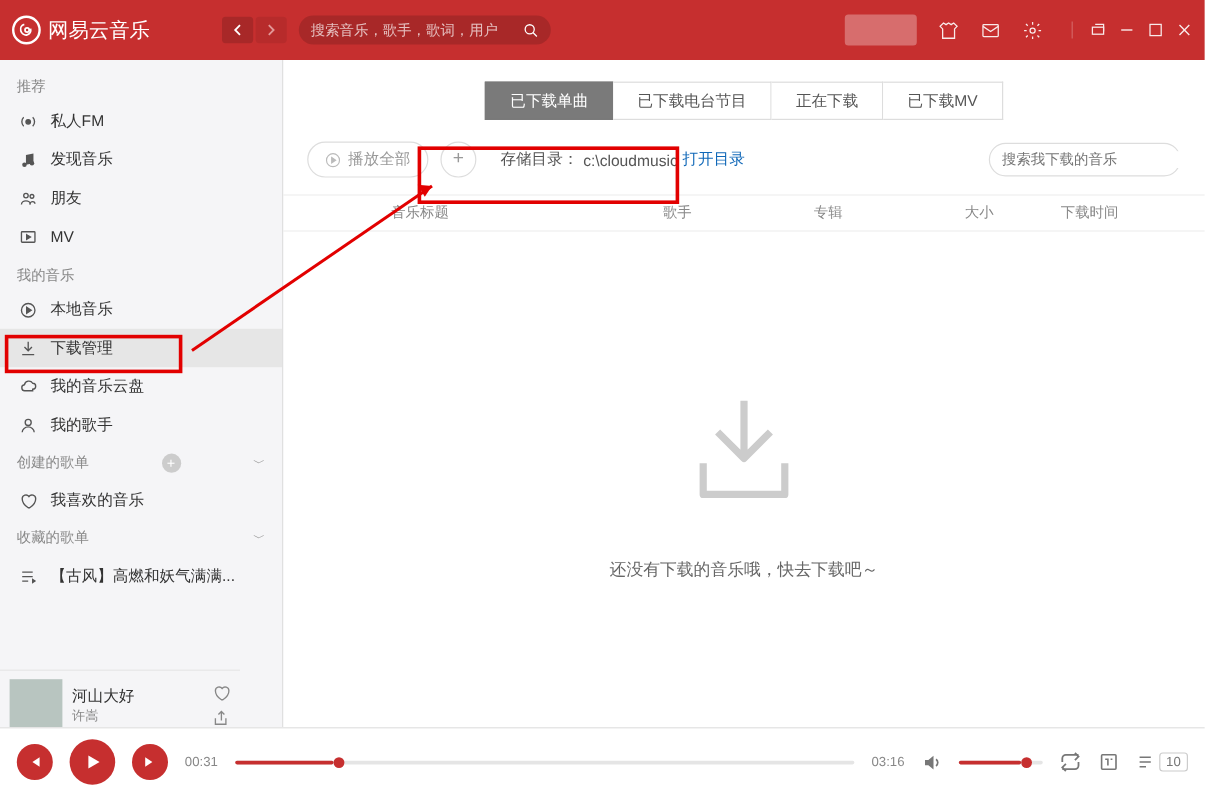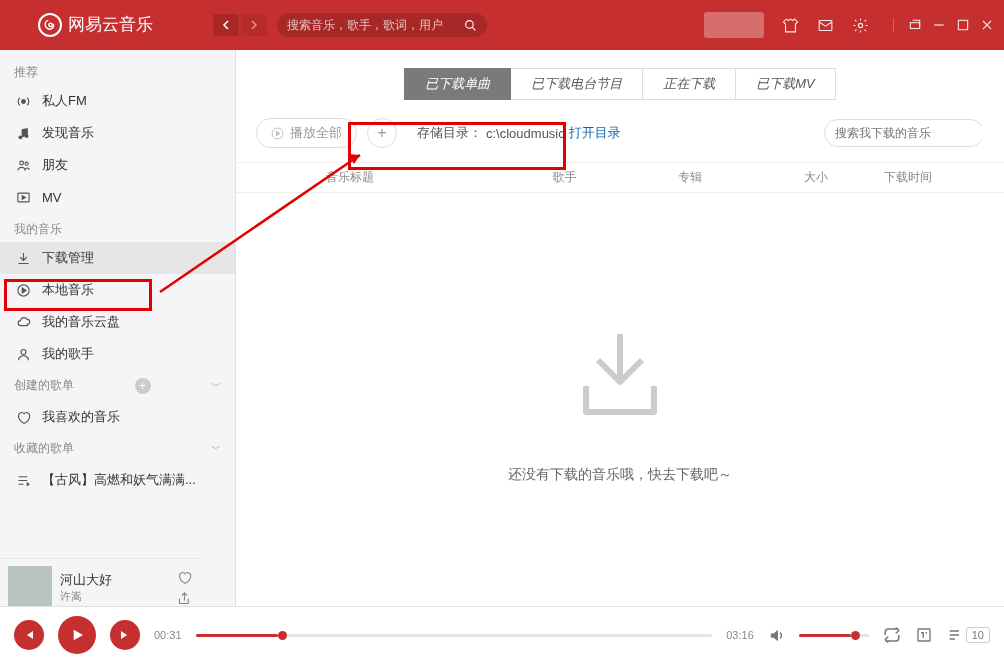--- a/index.html
+++ b/index.html
@@ -1,19 +1,19 @@
 <!DOCTYPE html>
 <html><head>
 <meta charset="utf-8">
 <style>
 * { margin: 0; padding: 0; box-sizing: border-box; font-family: "Microsoft YaHei", sans-serif; }
 body { width: 1004px; height: 663px; background: #fff; overflow: hidden; position: relative; }
 
 .header { height: 50px; background: #c62f2f; display: flex; align-items: center; color: #fff; padding: 0 10px; }
-.logo { display: flex; align-items: flex-start; gap: 6px; font-size: 17px; font-weight: 500; margin-left: 28px; }
+.logo { display: flex; align-items: center; gap: 6px; font-size: 17px; font-weight: 500; }
 .logo-icon { width: 24px; height: 24px; border: 2px solid #fff; border-radius: 50%; display: flex; align-items: center; justify-content: center; font-size: 12px; }
 .nav-btns { display: flex; margin-left: 60px; gap: 2px; }
 .nav-btn { width: 26px; height: 22px; background: rgba(0,0,0,0.15); border-radius: 3px; display: flex; align-items: center; justify-content: center; cursor: pointer; }
 .nav-btn.disabled { opacity: 0.5; }
 .search-box { margin-left: 10px; height: 24px; width: 210px; background: rgba(0,0,0,0.15); border-radius: 12px; display: flex; align-items: center; padding: 0 10px; }
 .search-box input { flex: 1; background: none; border: none; outline: none; color: #fff; font-size: 12px; }
 .search-box input::placeholder { color: rgba(255,255,255,0.7); }
 .header-right { margin-left: auto; display: flex; align-items: center; gap: 18px; }
 .user-box { width: 60px; height: 26px; background: rgba(255,255,255,0.3); border-radius: 3px; }
 .hdr-icon { cursor: pointer; opacity: 0.9; }
@@ -30,21 +30,21 @@
 
 .nowplay { position: absolute; left: 0; bottom: 47px; width: 200px; height: 58px; background: #f5f5f7; border-top: 1px solid #e6e6e6; display: flex; align-items: center; padding: 0 8px; gap: 8px; }
 .nowplay .cover { width: 44px; height: 44px; background: #b8c5c0; }
 .nowplay .info { flex: 1; font-size: 13px; }
 .nowplay .title { color: #333; }
 .nowplay .artist { color: #888; font-size: 11px; }
 .nowplay .np-icons { display: flex; flex-direction: column; gap: 6px; color: #888; }
 
 .main { flex: 1; display: flex; flex-direction: column; }
 .tabs { display: flex; justify-content: center; gap: 0; margin-top: 18px; }
-.tab { padding: 6px 20px; font-size: 13px; border: 1px solid #ddd; background: #fff; cursor: pointer; color: #555; font-style: italic; }
+.tab { padding: 6px 20px; font-size: 13px; border: 1px solid #ddd; background: #fff; cursor: pointer; color: #555; }
 .tab.active { background: #7a7a7a; color: #fff; border-color: #7a7a7a; }
 .tab:not(:first-child) { border-left: none; }
 
 .toolbar { display: flex; align-items: center; padding: 18px 20px 14px; gap: 10px; }
 .play-all { display: flex; align-items: center; gap: 6px; border: 1px solid #ddd; border-radius: 16px; padding: 5px 14px; font-size: 13px; color: #999; cursor: pointer; }
 .add-btn { width: 30px; height: 30px; border: 1px solid #ddd; border-radius: 50%; display: flex; align-items: center; justify-content: center; color: #999; cursor: pointer; }
 .storage { display: flex; align-items: center; gap: 4px; font-size: 13px; color: #555; padding: 6px 10px; }
 .storage .link { color: #1068b8; cursor: pointer; }
 .search-dl { margin-left: auto; width: 160px; height: 28px; border: 1px solid #ddd; border-radius: 14px; display: flex; align-items: center; padding: 0 10px; }
 .search-dl input { flex: 1; border: none; outline: none; font-size: 12px; }
@@ -179,36 +179,36 @@
       <span class="icon">
           <svg width="15" height="15" viewBox="0 0 24 24" fill="none" stroke="#555" stroke-width="1.8">
             <rect x="3" y="5" width="18" height="14" rx="1"></rect>
             <path d="M10 9l5 3-5 3z" fill="#555"></path>
           </svg>
         </span>
       <span>MV</span>
     </div>
 
     <div class="side-section">我的音乐</div>
-    <div class="side-item active">
-      <span class="icon">
-          <svg width="15" height="15" viewBox="0 0 24 24" fill="none" stroke="#555" stroke-width="1.8">
-            <path d="M12 3v12M7 10l5 5 5-5M4 20h16"></path>
-          </svg>
-        </span>
-      <span>下载管理</span>
-    </div>
     <div class="side-item">
       <span class="icon">
           <svg width="15" height="15" viewBox="0 0 24 24" fill="none" stroke="#555" stroke-width="1.8">
             <circle cx="12" cy="12" r="9"></circle>
             <path d="M10 8l6 4-6 4z" fill="#555"></path>
           </svg>
         </span>
       <span>本地音乐</span>
+    </div>
+    <div class="side-item active">
+      <span class="icon">
+          <svg width="15" height="15" viewBox="0 0 24 24" fill="none" stroke="#555" stroke-width="1.8">
+            <path d="M12 3v12M7 10l5 5 5-5M4 20h16"></path>
+          </svg>
+        </span>
+      <span>下载管理</span>
     </div>
     <div class="side-item">
       <span class="icon">
           <svg width="15" height="15" viewBox="0 0 24 24" fill="none" stroke="#555" stroke-width="1.8">
             <path d="M18 15a4 4 0 000-8 6 6 0 00-11 2 4 4 0 001 8h10z"></path>
           </svg>
         </span>
       <span>我的音乐云盘</span>
     </div>
     <div class="side-item">

